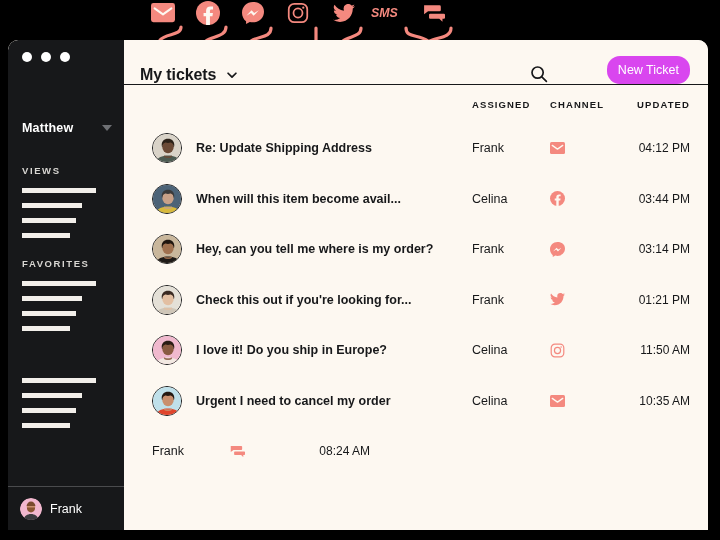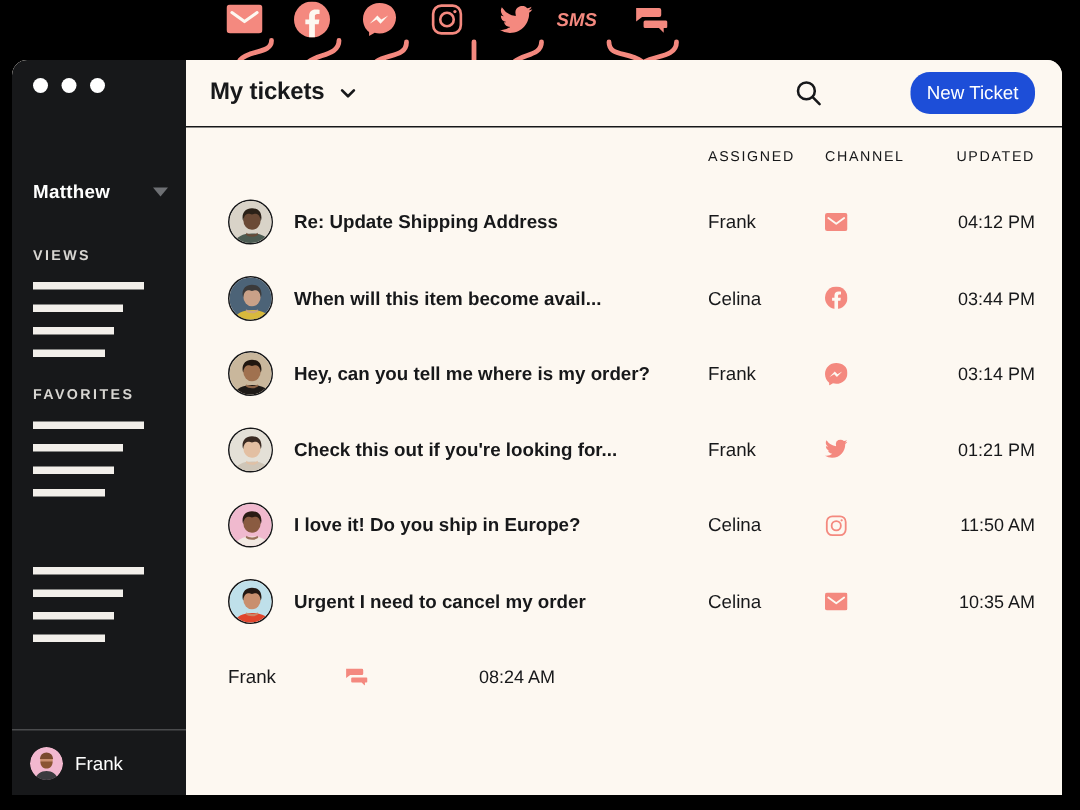--- a/index.html
+++ b/index.html
@@ -60,38 +60,38 @@
     position: absolute; left: 0; bottom: 0; width: 116px; height: 43px;
     display: flex; align-items: center; padding-left: 12px; gap: 8px;
   }
   .user-avatar { width: 22px; height: 22px; border-radius: 50%; overflow: hidden; flex: 0 0 22px; }
   .user-name { color: #FFFFFF; font-size: 12.5px; }
 
   
   .main { flex: 1; height: 490px; background: #FDF8F1; position: relative; }
 
   .topbar {
-    height: 45px; display: flex; align-items: center;
+    height: 45px; display: flex; align-items: flex-end;
     padding: 0 18px 0 16px; border-bottom: 1.5px solid #17181A;
   }
   .title-wrap { display: flex; align-items: center; gap: 9px; }
   .page-title { font-size: 16px; font-weight: bold; color: #17181A; letter-spacing: -.1px; }
   .title-caret { width: 14px; height: 14px; color: #17181A; }
   .topbar-spacer { flex: 1; }
   .search-icon { width: 20px; height: 20px; color: #17181A; margin-right: 14px; cursor: pointer; }
   .new-ticket-btn {
-    background: #1d4ed8; color: #FFFFFF; border: none;
+    background: #d946ef; color: #FFFFFF; border: none;
     font-family: "Liberation Sans", sans-serif;
     font-size: 12.5px; padding: 7px 11px; border-radius: 13px; cursor: pointer; margin-left: 44px;
   }
 
   
   .table { padding: 0 18px 0 0; }
   .thead { display: flex; align-items: center; height: 38px; padding-left: 16px; }
-  .th { font-size: 9.5px; font-weight: normal; letter-spacing: 1.1px; color: #17181A; }
+  .th { font-size: 9.5px; font-weight: bold; letter-spacing: 1.1px; color: #17181A; }
   .col-subject { flex: 1; }
   .col-assigned { width: 78px; }
   .col-channel { width: 74px; text-align: left; }
   .col-updated { width: 66px; text-align: right; }
 
   .row { display: flex; align-items: center; height: 50.5px; padding-left: 28px; }
   .cell-subject { flex: 1; display: flex; align-items: center; gap: 14px; }
   .avatar { width: 30px; height: 30px; border-radius: 50%; overflow: hidden; flex: 0 0 30px; border: 1.5px solid #17181A; }
   .subject-text { font-size: 12.5px; font-weight: bold; color: #17181A; }
   .cell-assigned { width: 78px; font-size: 12.5px; color: #17181A; }

